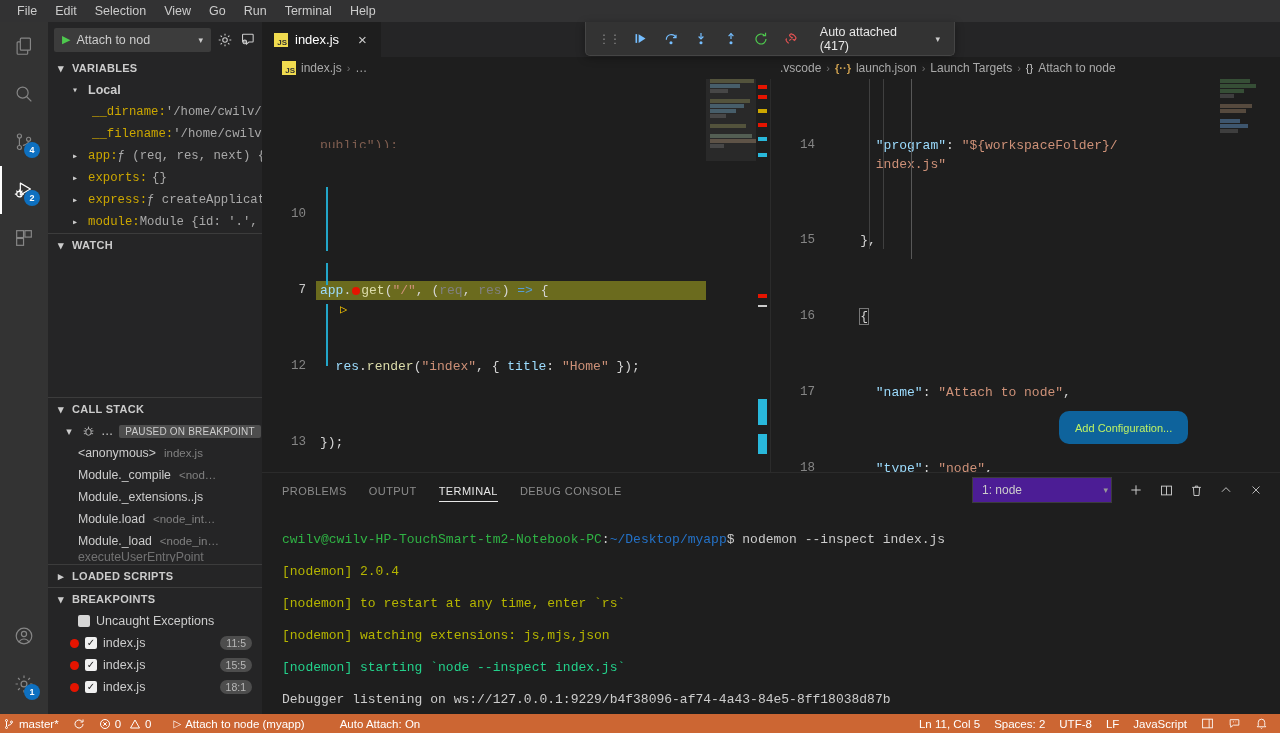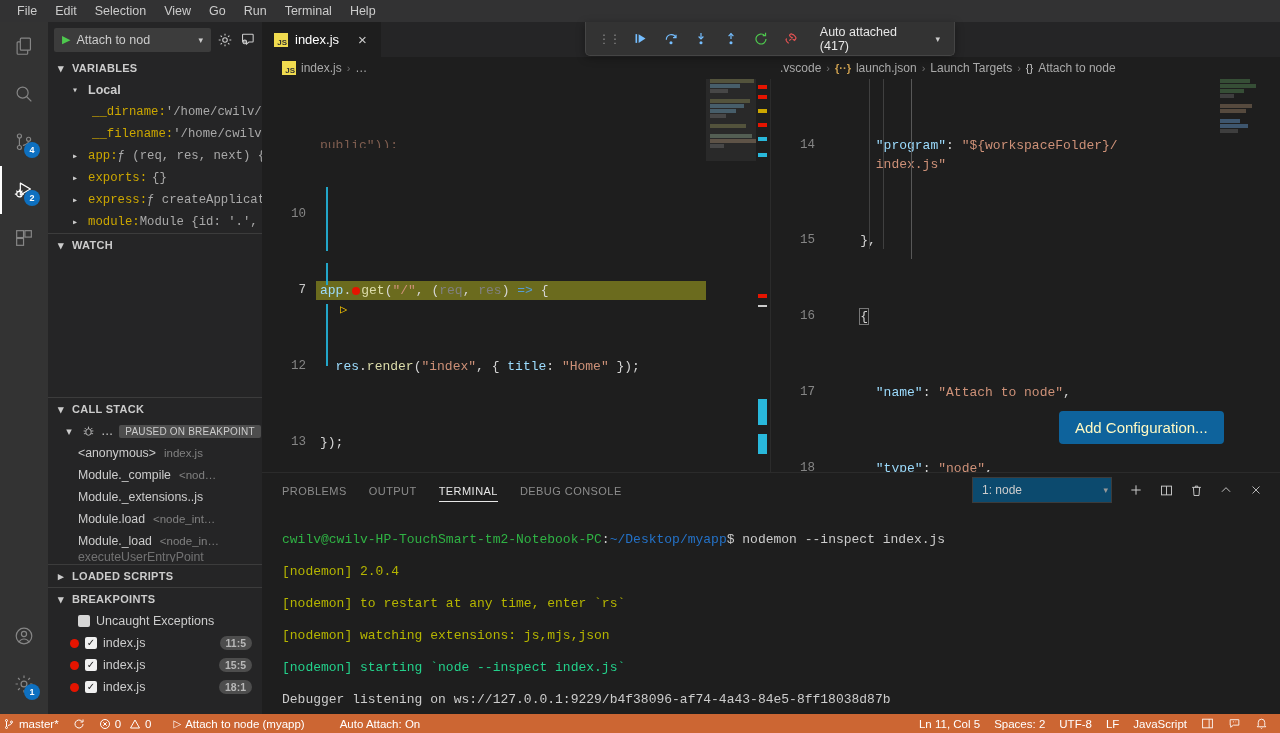--- a/index.html
+++ b/index.html
@@ -90,21 +90,21 @@
     width: 9px; height: 9px; border-radius: 50%; background: #e51400; flex:none;
   }
   .cbox {
     width: 12px; height: 12px; background: #f0f0f0; border-radius: 2px;
     display: flex; align-items: center; justify-content: center;
     color: #222; font-size: 10px; line-height: 1; flex: none;
   }
   .cbox.unchecked { background: #d6d6d6; }
   .bp-line {
     position: absolute; right: 10px; background: #4d4d4d; color: #b8b8b8;
-    font-size: 10.5px; padding: 1px 6px; border-radius: 9px; font-weight: bold;
+    font-size: 10.5px; padding: 1px 6px; border-radius: 9px;
   }
   .divider { height: 1px; background: #3c3c3c; margin: 0; }
 
   
   .tabbar {
     position: absolute; top: 22px; left: 262px; width: 1018px; height: 35px;
     background: #252526; display: flex;
   }
   .tab {
     height: 35px; display: flex; align-items: center; gap: 7px;
@@ -230,44 +230,44 @@
   .ptab.active { color: #e7e7e7; }
   .ptab.active::after {
     content: ""; position: absolute; left: 0; right: 0; bottom: 6px;
     height: 1px; background: #e7e7e7;
   }
   .panel-actions {
     position: absolute; right: 10px; top: 4px; display: flex;
     align-items: center; gap: 2px;
   }
   .term-select {
-    width: 140px; height: 26px; background: #0c4a6e; border: 1px solid #3c3c3c;
+    width: 140px; height: 26px; background: #4c1d95; border: 1px solid #3c3c3c;
     color: #cccccc; font-size: 12px; display: flex; align-items: center;
     justify-content: space-between; padding: 0 3px 0 9px; margin-right: 8px;
   }
   .pa-btn {
     width: 28px; height: 26px; display: flex; align-items: center;
     justify-content: center; color: #cccccc;
   }
   .terminal {
     font-family: "Liberation Mono", monospace; font-size: 13px;
     line-height: 16px; padding: 8px 0 0 20px; white-space: pre;
   }
   .tm-green { color: #2fb344; }
   .tm-green2 { color: #23d18b; }
   .tm-blue { color: #2472c8; }
   .tm-yellow { color: #b5b500; }
   .tm-white { color: #cccccc; }
 
   
   .add-config {
     position: absolute; left: 1059px; top: 411px; height: 33px;
-    background: #0e639c; color: #fef9c3; font-size: 15px;
+    background: #0e639c; color: #bef264; font-size: 11px;
     display: flex; align-items: center; justify-content: center;
-    padding: 0 16px; border-radius: 4px; z-index: 15;
+    padding: 0 16px; border-radius: 10px; z-index: 15;
   }
 
   
   .statusbar {
     position: absolute; bottom: 0; left: 0; width: 1280px; height: 19px;
     background: #cc6633; display: flex; align-items: center;
     color: #ffffff; font-size: 11.5px;
   }
   .sb-item { display: flex; align-items: center; gap: 4px; padding: 0 7px; height: 19px; white-space: nowrap;}
   .sb-right { margin-left: auto; display: flex; align-items: center; }

